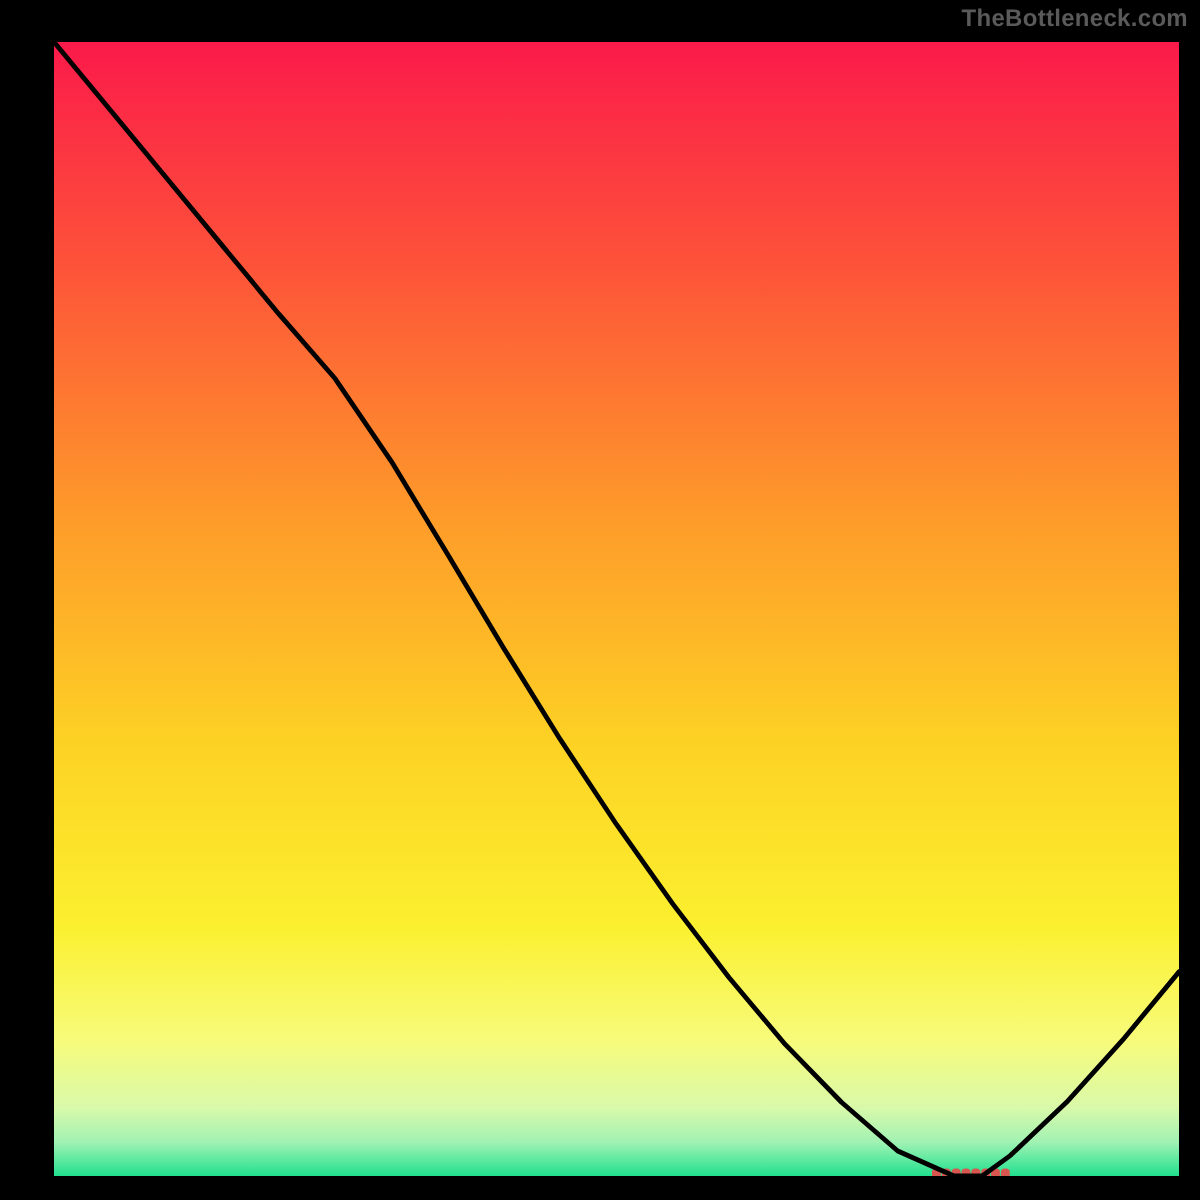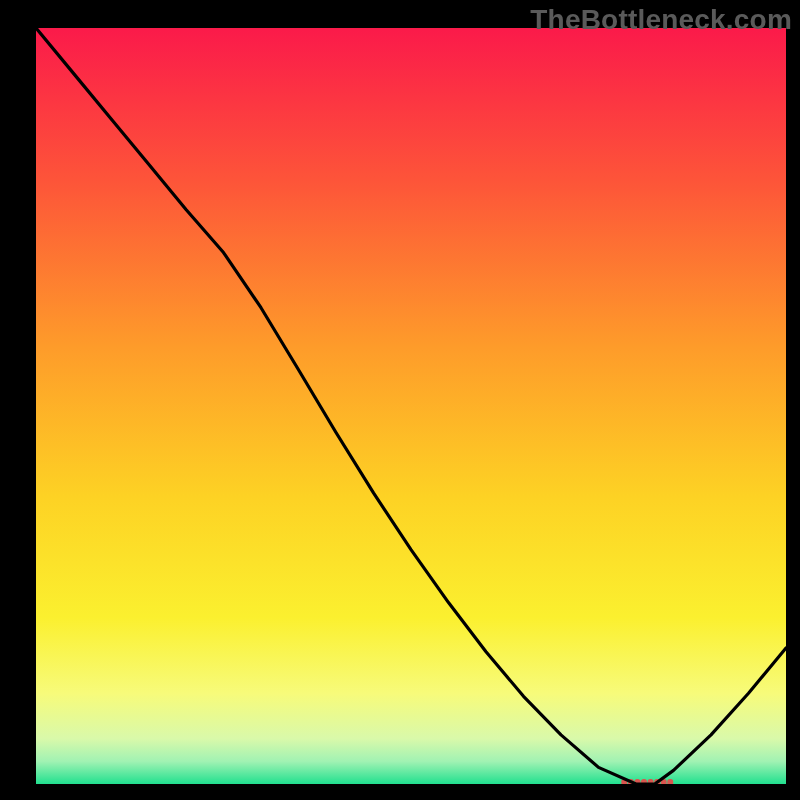--- a/index.html
+++ b/index.html
@@ -14,21 +14,21 @@
   .frame {
     position: relative;
     width: 800px;
     height: 800px;
     background: #000;
   }
   .attribution {
     position: absolute;
     top: 4px;
     right: 8px;
-    font-size: 28px;
+    font-size: 16px;
     font-weight: 600;
     color: #5a5a5a;
     letter-spacing: 0.2px;
     z-index: 10;
   }
   .plot {
     position: absolute;
     left: 36px;
     top: 28px;
     width: 750px;

